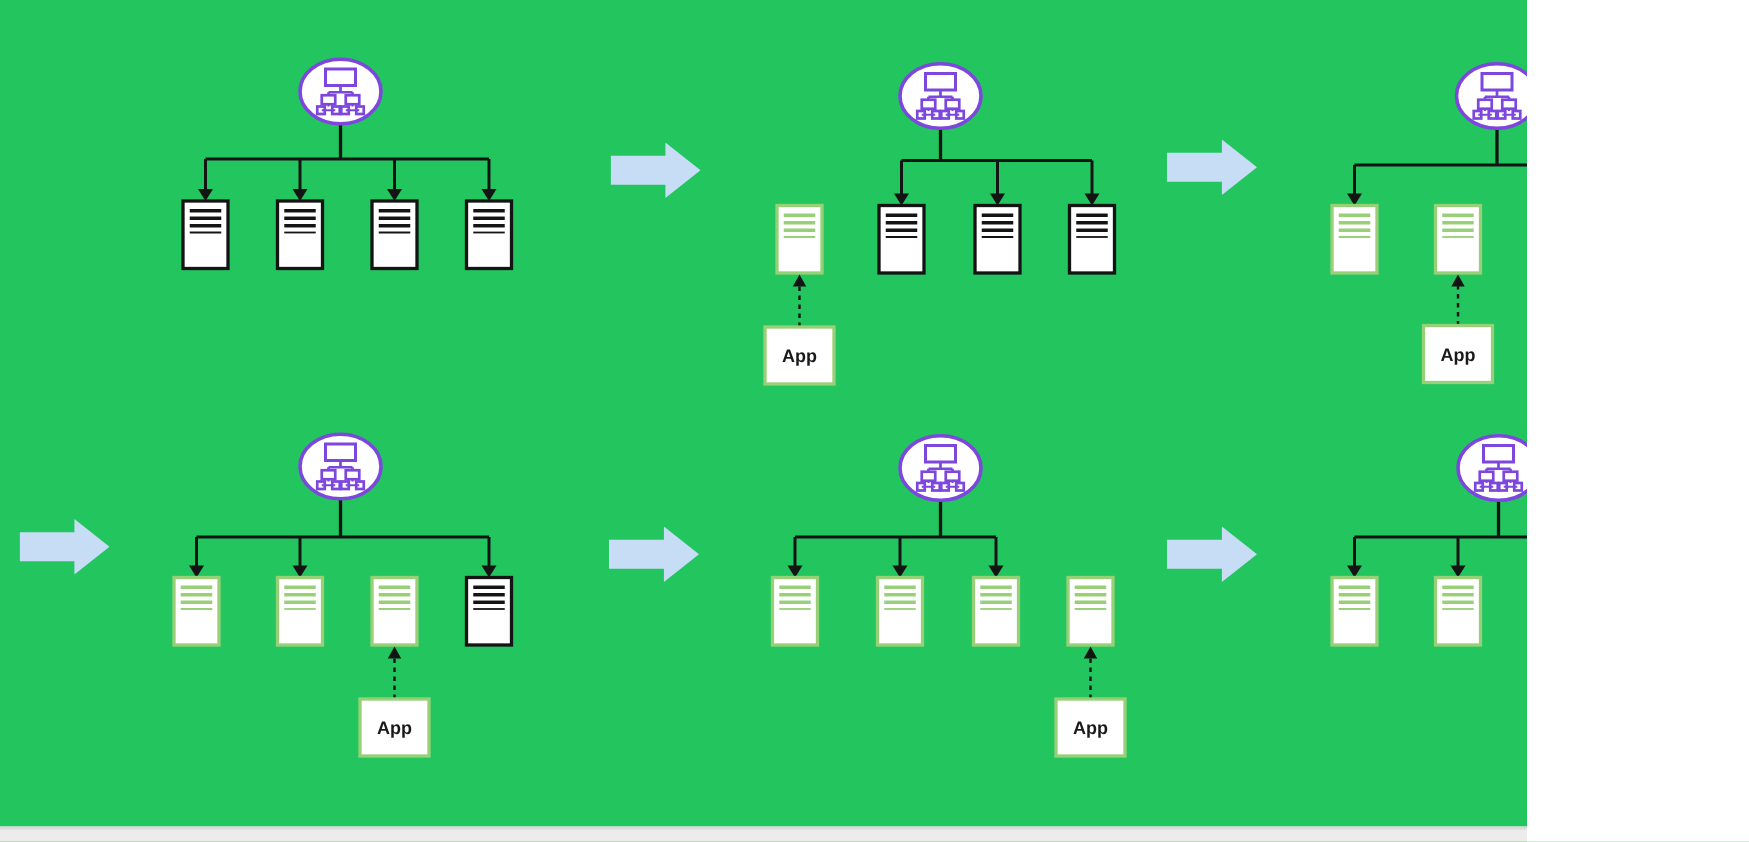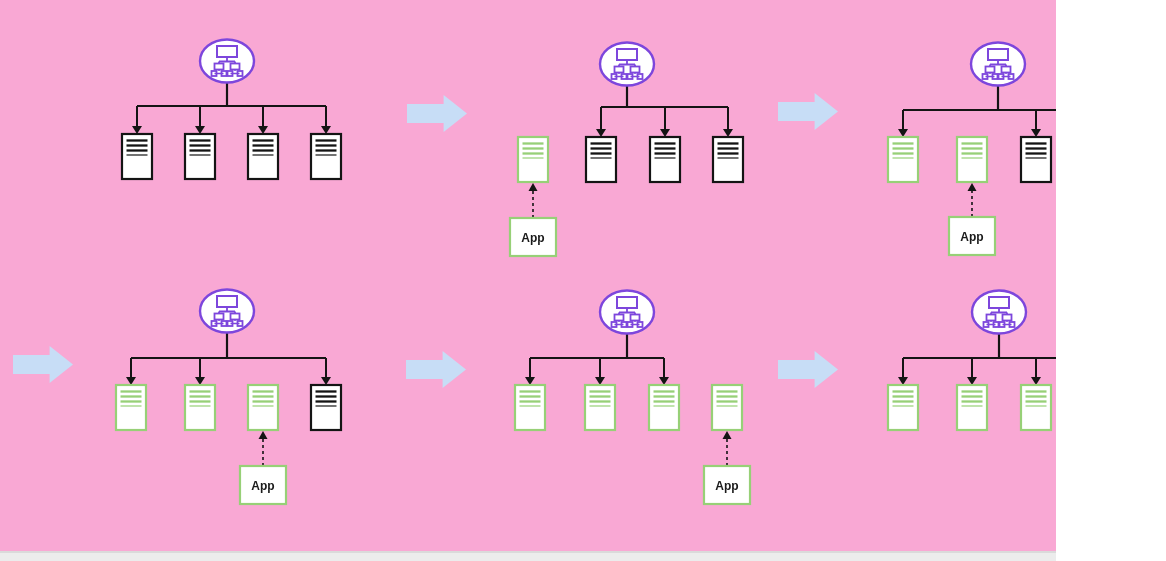--- a/index.html
+++ b/index.html
@@ -1,23 +1,22 @@
 <!DOCTYPE html>
 <html><head>
 <meta charset="utf-8">
 <style>
   html, body { margin: 0; padding: 0; background: #ffffff; }
   #canvas {
     position: relative;
     width: 1018px;
     height: 561px;
-    background: #f9a8d4;
+    background: #22c55e;
     overflow: hidden;
     font-family: "Liberation Sans", sans-serif;
-    padding-left: 38px;
   }
   #diagram { position: absolute; left: 0; top: 0; }
   .flow-arrow {
     position: absolute;
     width: 60px;
     height: 37px;
     clip-path: polygon(0% 24%, 61% 24%, 61% 0%, 100% 50%, 61% 100%, 61% 76%, 0% 76%);
   }
   #bottom-bar {
     position: absolute;

